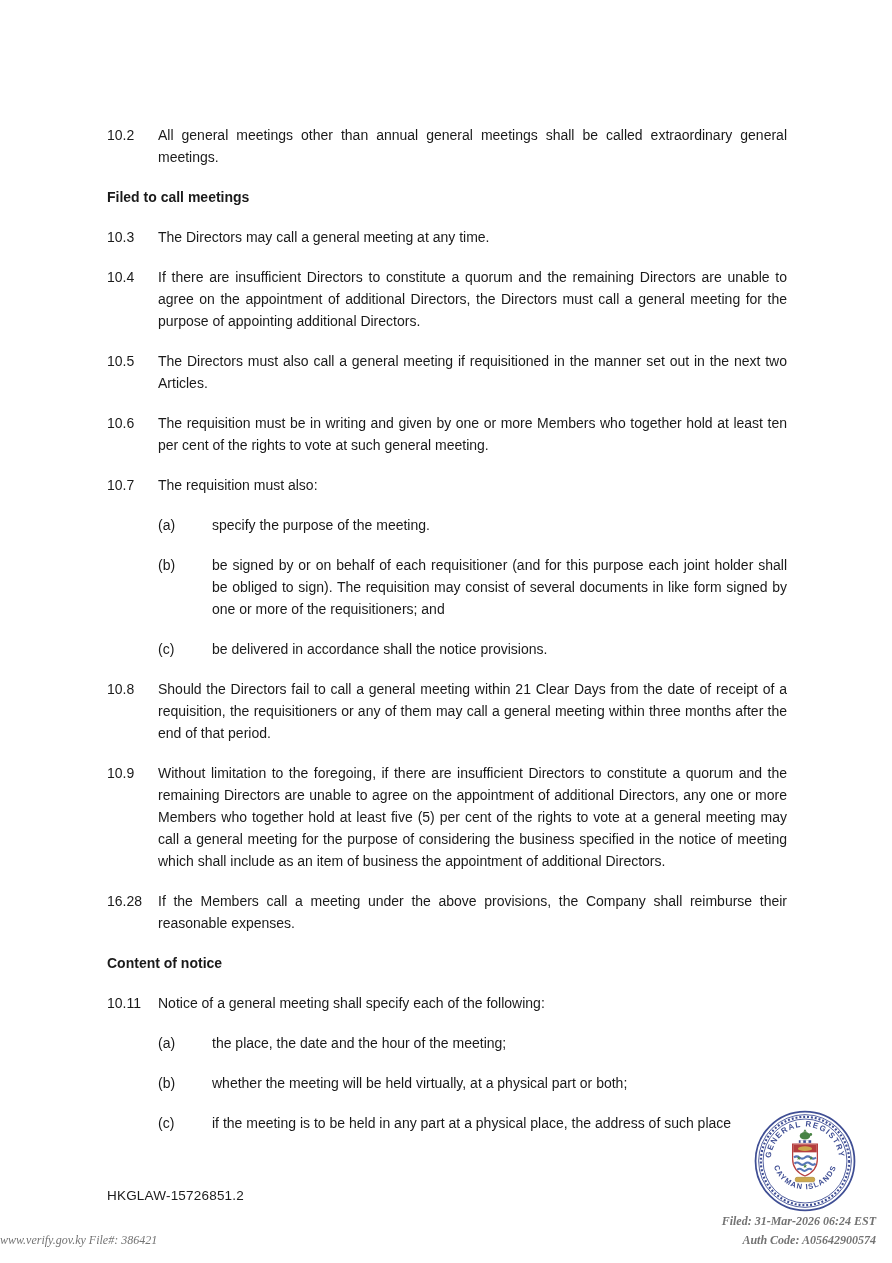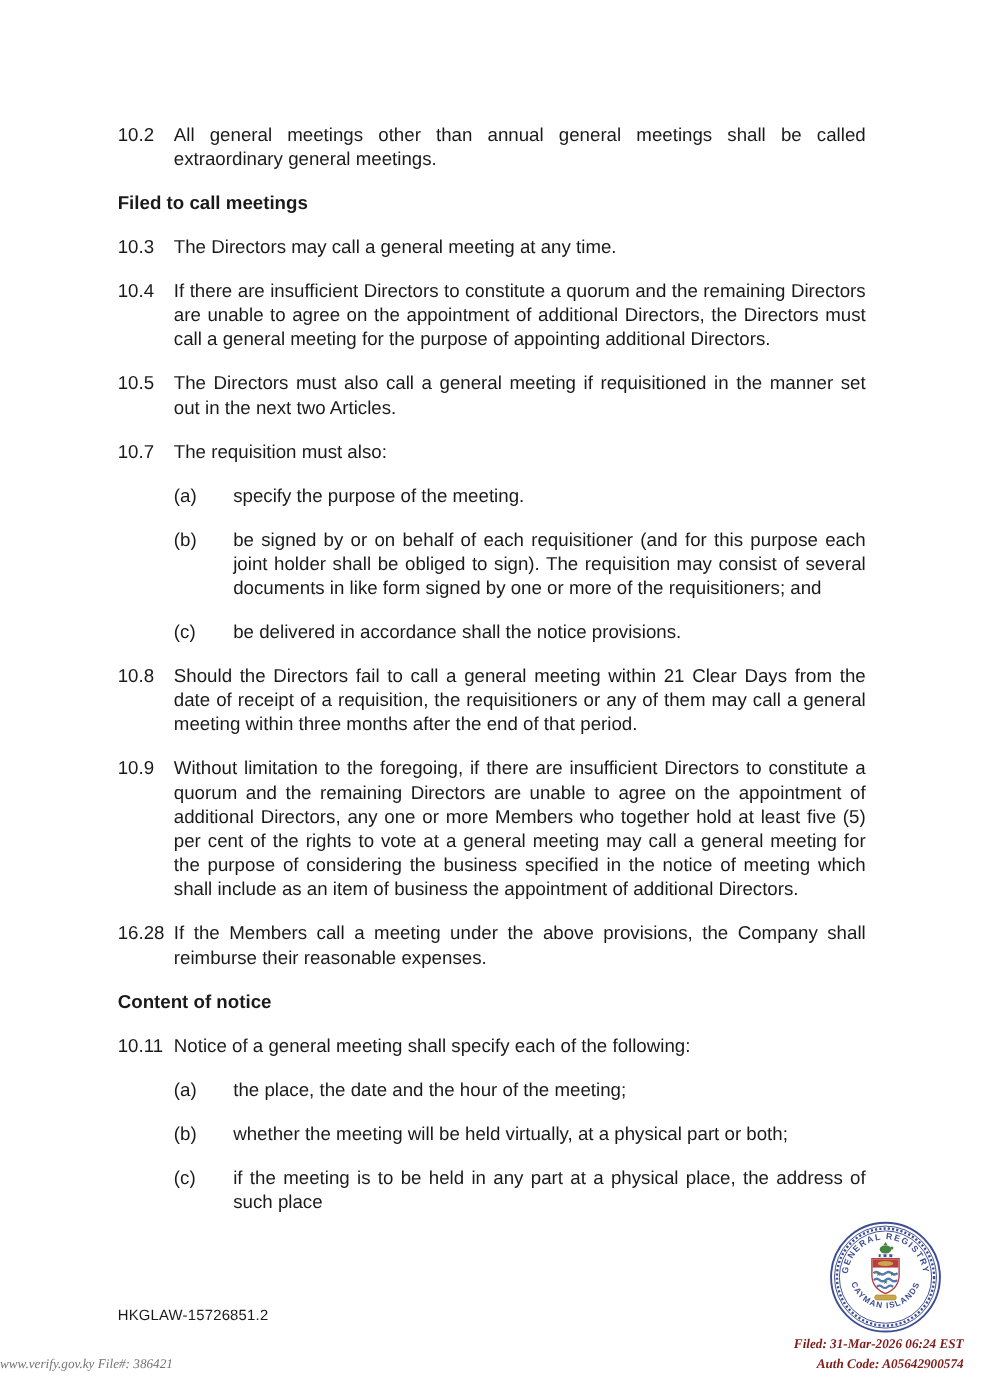--- a/index.html
+++ b/index.html
@@ -5,22 +5,22 @@
   html, body { margin:0; padding:0; }
   body {
     width:892px; height:1263px;
     background:#ffffff;
     font-family:"Liberation Sans", sans-serif;
     color:#1a1a1a;
     position:relative;
     overflow:hidden;
   }
   .doc {
-    position:absolute; left:107px; top:112px; width:680px;
-    font-size:17px; line-height:22px;
+    position:absolute; left:107px; top:124px; width:680px;
+    font-size:14px; line-height:22px;
   }
   .clause-row { display:flex; margin-bottom:18px; }
   .clause-row .num { width:51px; flex:none; }
   .sub-row { display:flex; margin-bottom:18px; margin-left:51px; }
   .sub-row .num { width:54px; flex:none; }
   .txt { flex:1; text-align:justify; }
   .heading-row { font-weight:bold; margin-bottom:18px; }
   .doc-ref {
     position:absolute; left:107px; top:1188px;
     font-size:13.5px; letter-spacing:0.2px;
@@ -30,21 +30,21 @@
     text-align:left;
     font-family:"Liberation Serif", serif;
     font-style:italic; font-size:12px; color:#737373;
   }
   .stamp-meta {
     position:absolute; right:16px; top:1212px;
     text-align:right;
     font-family:"Liberation Serif", serif;
     font-style:italic; font-weight:bold;
     font-size:12px; line-height:19px;
-    color:#7f1d1d;
+    color:#737373;
   }
   .seal {
     position:absolute; left:752px; top:1108px;
     width:106px; height:106px;
     opacity:0.93;
   }
 </style>
 </head>
 <body>
 
@@ -58,20 +58,24 @@
       <span class="num">10.3</span>
       <span class="txt">The Directors may call a general meeting at any time.</span>
     </div>
     <div class="clause-row">
       <span class="num">10.4</span>
       <span class="txt">If there are insufficient Directors to constitute a quorum and the remaining Directors are unable to agree on the appointment of additional Directors, the Directors must call a general meeting for the purpose of appointing additional Directors.</span>
     </div>
     <div class="clause-row">
       <span class="num">10.5</span>
       <span class="txt">The Directors must also call a general meeting if requisitioned in the manner set out in the next two Articles.</span>
+    </div>
+    <div class="clause-row">
+      <span class="num">10.6</span>
+      <span class="txt">The requisition must be in writing and given by one or more Members who together hold at least ten per cent of the rights to vote at such general meeting.</span>
     </div>
     <div class="clause-row">
       <span class="num">10.7</span>
       <span class="txt">The requisition must also:</span>
     </div>
     <div class="sub-row">
       <span class="num">(a)</span>
       <span class="txt">specify the purpose of the meeting.</span>
     </div>
     <div class="sub-row">

